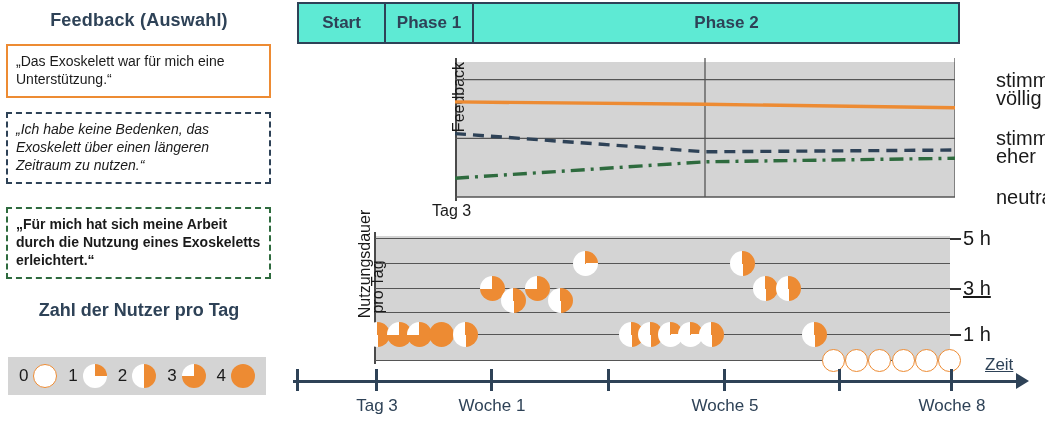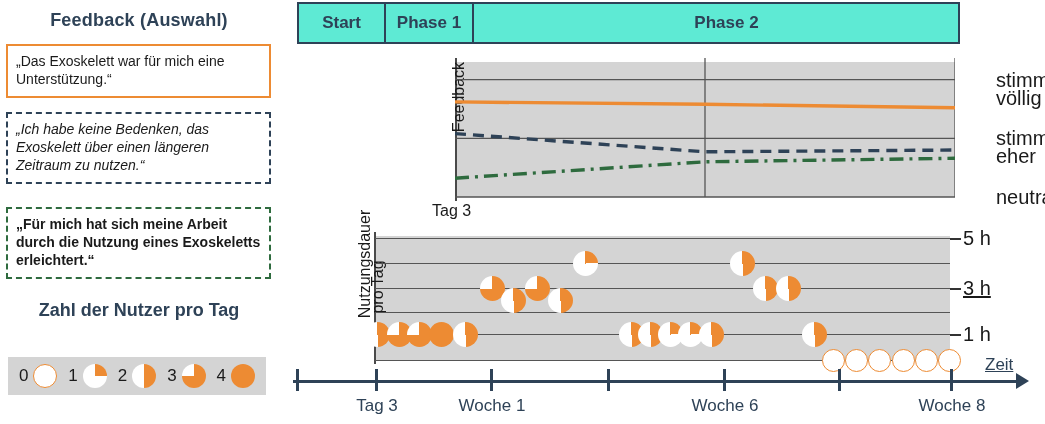--- a/index.html
+++ b/index.html
@@ -179,17 +179,17 @@
 <div class="abs" id="arrow"></div>
 <div class="abs" id="zeit">Zeit</div>
 <div id="time-ticks">
     <div class="tick" style="left: 296px;"></div>
     <div class="tick" style="left: 375px;"></div>
     <div class="tlabel" style="left: 377px;">Tag 3</div>
     <div class="tick" style="left: 490px;"></div>
     <div class="tlabel" style="left: 492px;">Woche 1</div>
     <div class="tick" style="left: 607px;"></div>
     <div class="tick" style="left: 723px;"></div>
-    <div class="tlabel" style="left: 725px;">Woche 6</div>
+    <div class="tlabel" style="left: 725px;">Woche 5</div>
     <div class="tick" style="left: 838px;"></div>
     <div class="tick" style="left: 950px;"></div>
     <div class="tlabel" style="left: 952px;">Woche 8</div>
   </div>
 
 </body></html>

